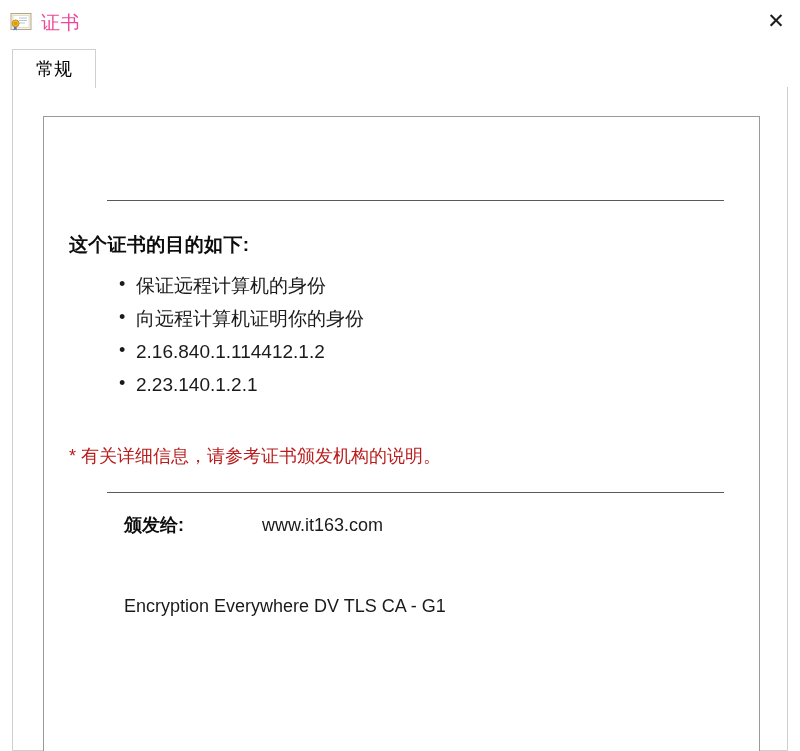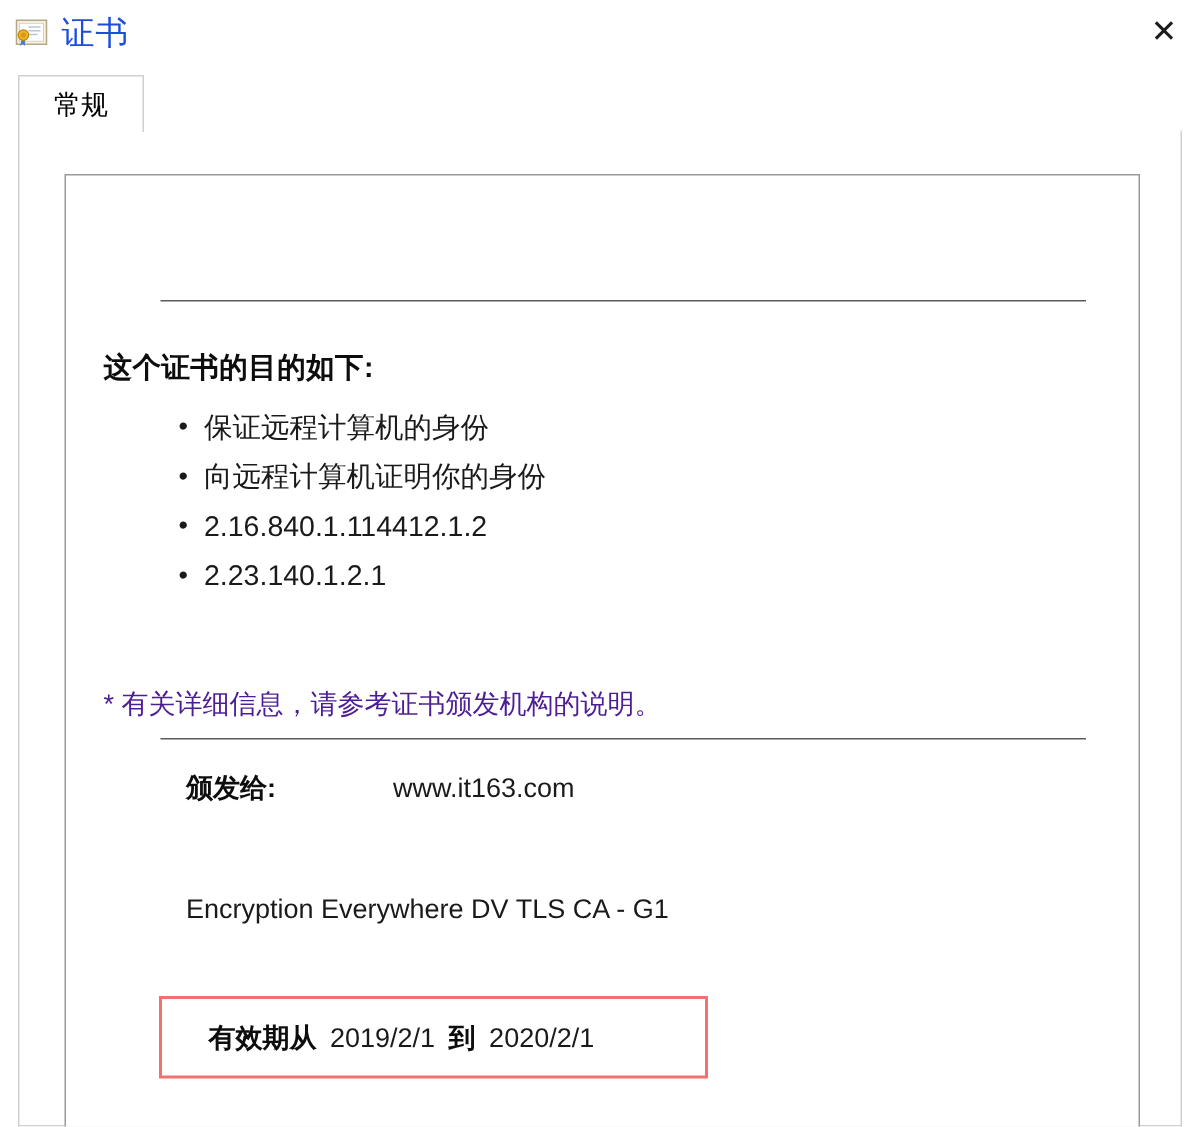--- a/index.html
+++ b/index.html
@@ -40,22 +40,22 @@
     padding-left: 10px;
     gap: 9px;
   }
   .title-icon {
     width: 22px;
     height: 20px;
     position: relative;
     flex: 0 0 auto;
   }
   .title-text {
-    font-size: 22px;
-    color: #1d4ed8;
+    font-size: 19px;
+    color: #ec4899;
     line-height: 1;
     letter-spacing: 0.5px;
   }
   .close-btn {
     position: absolute;
     right: 0; top: 0;
     width: 48px;
     height: 42px;
     display: flex;
     align-items: center;
@@ -80,21 +80,20 @@
     width: 776px;
     height: 38px;
     box-sizing: border-box;
   }
   .tabs {
     position: absolute;
     left: 0; top: 0;
     display: flex;
     align-items: flex-end;
     height: 38px;
-    flex-direction: column;
   }
   .tab {
     position: relative;
     height: 37px;
     display: flex;
     align-items: center;
     justify-content: center;
     box-sizing: border-box;
     background: #f0f0f0;
     border: 1px solid #d6d6d6;
@@ -206,23 +205,22 @@
     top: -1px;
     font-size: 18px;
     color: #1a1a1a;
   }
 
   .footnote {
     position: absolute;
     left: 25px;
     top: 327px;
     font-size: 18px;
-    color: #4c1d95;
+    color: #b91c1c;
     white-space: nowrap;
-    margin-top: 13px;
   }
 
   
   .field-row {
     position: absolute;
     display: flex;
     align-items: center;
     white-space: nowrap;
   }
   .field-label {
@@ -321,25 +319,17 @@
 
       <div class="field-row row-issued-to">
         <span class="field-label">颁发给:</span>
         <span class="field-value">www.it163.com</span>
       </div>
 
       <div class="field-row row-issued-by">
         <span class="field-value">Encryption Everywhere DV TLS CA - G1</span>
       </div>
 
-      <div class="validity-box">
-        <div class="validity-inner">
-          <span class="validity-strong">有效期从</span>
-          <span class="validity-val">2019/2/1</span>
-          <span class="validity-strong">到</span>
-          <span class="validity-val">2020/2/1</span>
-        </div>
-      </div>
 
     </div>
   </div>
 
 </div>
 
 </body></html>

